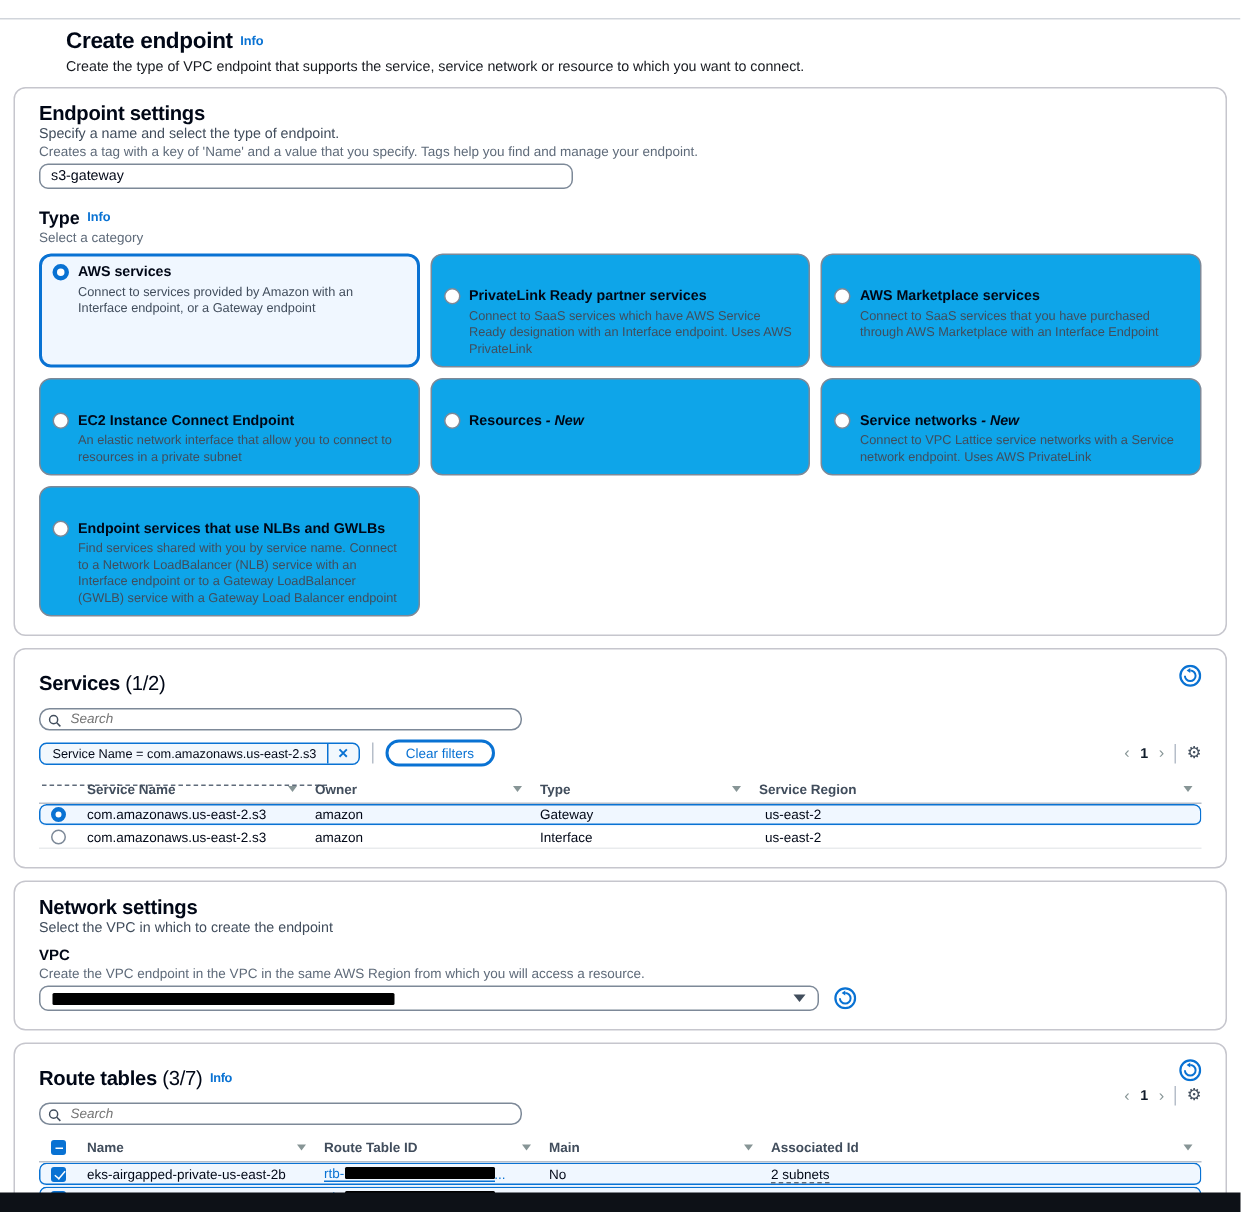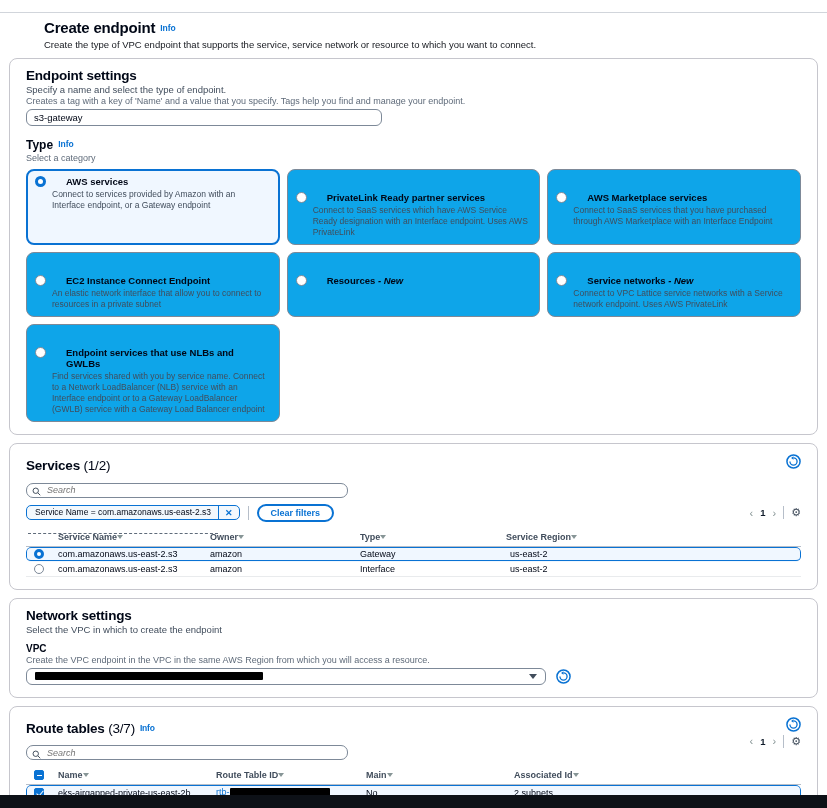--- a/index.html
+++ b/index.html
@@ -17,51 +17,51 @@
   .fld-label { font-size:10px; font-weight:bold; margin-top:8px; }
   .fld-label .opt { font-weight:normal; font-style:italic; color:#5f6b7a; }
   .fld-hint { font-size:9px; color:#5f6b7a; margin-top:1px; }
   .text-input { display:block; margin-top:3px; width:356px; height:17px; border:1px solid #7d8998;
     border-radius:6px; font-size:9.5px; padding:0 7px; color:#000716; font-family:inherit; }
   .type-label { font-size:12px; font-weight:bold; margin-top:12px; }
   
   .type-grid { display:grid; grid-template-columns:repeat(3,1fr); gap:7px; margin-top:6px; }
   .opt-card { border:1px solid #7d8998; border-radius:8px; padding:22px 9px 6px 8px; cursor:pointer; background:#0ea5e9; }
   .opt-card.selected { border:2px solid #0972d3; background:#f0f7ff; padding:5px 8px 5px 7px; }
-  .opt-head { display:flex; align-items:flex-start; gap:20px; }
+  .opt-head { display:flex; align-items:center; gap:6px; }
   .opt-title { font-size:9.5px; font-weight:bold; }
   .opt-title .new { font-weight:bold; font-style:italic; }
   .opt-desc { font-size:8.5px; color:#414d5c; margin:2px 0 0 17px; line-height:1.3; }
   .radio { width:11px; height:11px; border:1px solid #7d8998; border-radius:50%; background:#fff; flex:0 0 11px; }
   .radio.on { border:3.5px solid #0972d3; }
   
   .search-wrap { position:relative; margin-top:6px; width:322px; }
   .search-wrap input { width:100%; height:15px; border:1px solid #7d8998; border-radius:7px;
     font-size:9px; font-style:italic; padding:0 6px 0 20px; color:#5f6b7a; font-family:inherit; background:#fff; }
   .search-ico { position:absolute; left:6px; top:3px; }
   
   .filter-row { display:flex; align-items:center; margin-top:6px; gap:8px; }
   .token { display:flex; align-items:center; border:1px solid #0972d3; border-radius:5px; background:#f2f8fd; height:15px; }
   .token-text { font-size:8.5px; padding:16px 7px; border-bottom:1px dashed #5f6b7a; margin:0 0 0 1px; }
   .token-x { border-left:1px solid #0972d3; padding:0 6px; color:#0972d3; font-size:9px; font-weight:bold; cursor:pointer; height:100%; display:flex; align-items:center; }
   .vdiv { width:1px; height:14px; background:#b6bec9; }
-  .clear-btn { border:2px solid #0972d3; border-radius:12px; color:#0972d3; font-size:9px; font-weight:bold;
+  .clear-btn { border:2px solid #0972d3; border-radius:12px; color:#0972d3; font-size:9px; font-weight:normal;
     background:#fff; padding:2px 12px; cursor:pointer; font-family:inherit; }
   
   .card-head-row { display:flex; justify-content:space-between; align-items:flex-end; }
   .refresh-btn { cursor:pointer; margin-top:1px; }
   .pager { position:absolute; right:16px; display:flex; align-items:center; gap:7px; font-size:10px; color:#879596; }
   .pager .pg { color:#0f1b2a; font-weight:bold; font-size:9.5px; }
   .pager .arrow { cursor:pointer; font-size:11px; }
   .pager .sep { width:1px; height:13px; background:#b6bec9; }
   .gear { color:#414d5c; font-size:11px; cursor:pointer; line-height:1; }
   
   .tbl { margin-top:7px; }
   .thead { display:flex; align-items:center; border-bottom:1px solid #b6bec9; padding:3px 0 4px 0; }
-  .th { font-size:9px; font-weight:bold; color:#414d5c; display:flex; align-items:center; padding:0 6px; }
+  .th { font-size:9px; font-weight:bold; color:#414d5c; display:flex; align-items:center; justify-content:space-between; padding:0 6px; }
   .sort { width:0; height:0; border-left:3.5px solid transparent; border-right:3.5px solid transparent; border-top:4px solid #879596; cursor:pointer; }
   .trow { display:flex; align-items:center; border-bottom:1px solid #e9ebed; min-height:15px; font-size:9px; }
   .trow.sel { background:#f0f7ff; box-shadow:inset 0 0 0 1px #0972d3; border-radius:5px; border-bottom-color:transparent; }
   .td { padding:2px 6px; overflow:hidden; white-space:nowrap; }
   .c-ctl { flex:0 0 26px; display:flex; justify-content:center; }
   .svc-c1 { flex:0 0 152px; } .svc-c2 { flex:0 0 150px; } .svc-c3 { flex:0 0 146px; } .svc-c4 { flex:1; }
   .rt-c1 { flex:0 0 158px; } .rt-c2 { flex:0 0 150px; } .rt-c3 { flex:0 0 148px; } .rt-c4 { flex:1; }
   .checkbox { width:10px; height:10px; border:1px solid #7d8998; border-radius:2px; background:#fff; cursor:pointer; position:relative; }
   .checkbox.on { background:#0972d3; border-color:#0972d3; }
   .checkbox.on::after { content:""; position:absolute; left:2.5px; top:0.5px; width:3px; height:6px;

